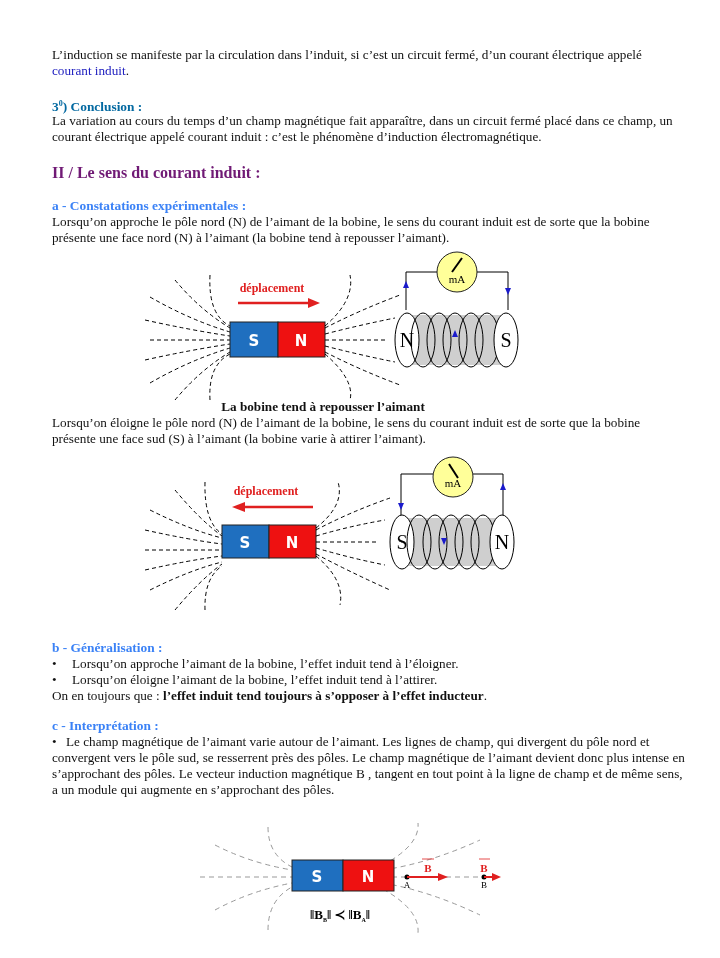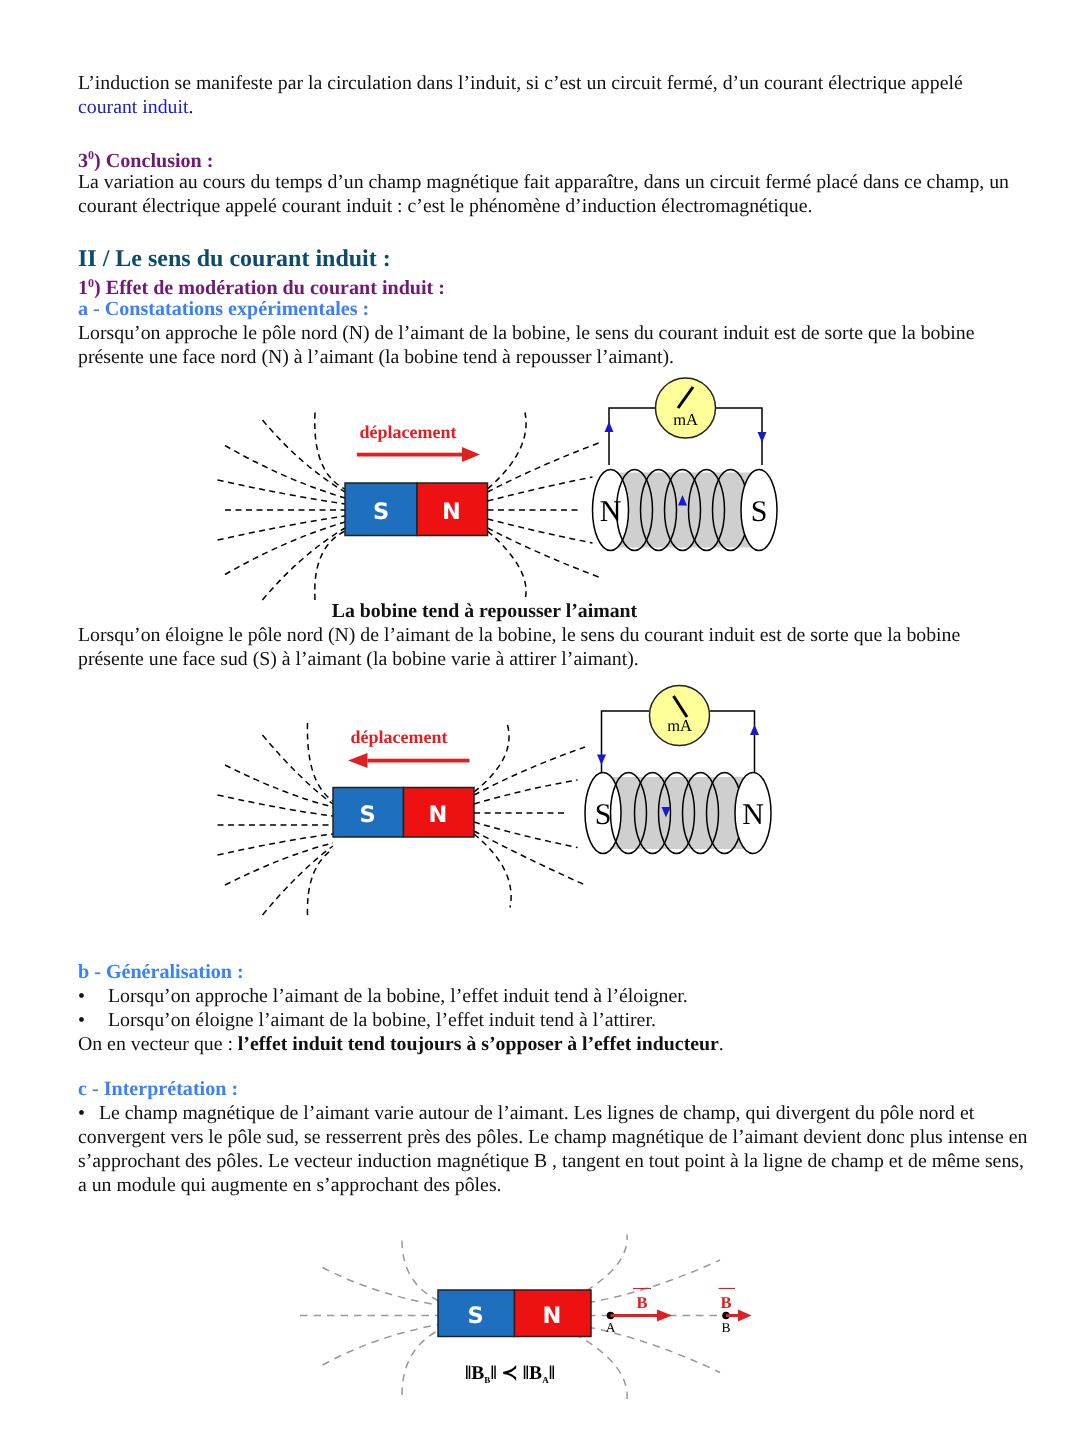--- a/index.html
+++ b/index.html
@@ -1,22 +1,22 @@
 <!DOCTYPE html>
 <html><head>
 <meta charset="utf-8">
 <style>
   html, body { margin: 0; padding: 0; background: #ffffff; }
   body { width: 720px; height: 958px; position: relative; overflow: hidden;
          font-family: "Liberation Serif", serif; color: #111; }
   .page { position: absolute; left: 0; top: 0; width: 720px; height: 958px; }
   .p { position: absolute; left: 52px; width: 630px; font-size: 13.2px; line-height: 16px; margin: 0; }
   .blue-link { color: #2020c0; }
-  .h-green { position: absolute; left: 52px; font-size: 13.4px; font-weight: bold; color: #701a75; margin: 0; line-height: 16px; }
-  .h-red { position: absolute; left: 52px; font-size: 16px; font-weight: bold; color: #0c4a6e; margin: 0; line-height: 18px; }
+  .h-green { position: absolute; left: 52px; font-size: 13.4px; font-weight: bold; color: #0369a1; margin: 0; line-height: 16px; }
+  .h-red { position: absolute; left: 52px; font-size: 16px; font-weight: bold; color: #701a75; margin: 0; line-height: 18px; }
   .h-blue { position: absolute; left: 52px; font-size: 13.4px; font-weight: bold; color: #3b82f6; margin: 0; line-height: 16px; }
   sup { font-size: 8px; vertical-align: 5px; }
   .caption { position: absolute; left: 0; width: 646px; text-align: center; font-weight: bold; font-size: 13.2px; line-height: 16px; }
   .bullet { position: absolute; left: 52px; width: 640px; font-size: 13.2px; line-height: 16px; }
   .bullet .dot { display: inline-block; width: 20px; }
   svg { position: absolute; overflow: visible; }
   .fig-text { font-family: "Liberation Serif", serif; }
   .magnet-text { font-family: "DejaVu Sans", sans-serif; font-weight: bold; }
 </style>
 </head>
@@ -27,23 +27,20 @@
   <p class="p" style="top:47px;">
     <span>L’induction se manifeste par la circulation dans l’induit, si c’est un circuit fermé, d’un courant électrique appelé </span><span class="blue-link">courant induit</span><span>.</span>
   </p>
 
   <div class="h-green" style="top:96px;">
     <span>3</span><sup>0</sup><span>) Conclusion :</span>
   </div>
   <p class="p" style="top:113px;">La variation au cours du temps d’un champ magnétique fait apparaître, dans un circuit fermé placé dans ce champ, un courant électrique appelé courant induit : c’est le phénomène d’induction électromagnétique.</p>
 
   <div class="h-red" style="top:164px;">II / Le sens du courant induit :</div>
-  <div class="h-green" style="top:181px;">
-    <span>1</span><sup>0</sup><span>) Effet de modération du courant induit :</span>
-  </div>
   <div class="h-blue" style="top:198px;">a - Constatations expérimentales :</div>
   <p class="p" style="top:214px;">Lorsqu’on approche le pôle nord (N) de l’aimant de la bobine, le sens du courant induit est de sorte que la bobine présente une face nord (N) à l’aimant (la bobine tend à repousser l’aimant).</p>
 
   <svg style="left:130px;top:240px;" width="400" height="160" viewBox="0 0 400 160">
     <defs>
       <marker id="ah" viewBox="0 0 10 10" refX="5" refY="5" markerWidth="5" markerHeight="5" orient="auto">
         <path d="M0,0 L10,5 L0,10" fill="none" stroke="#000" stroke-width="1.5"></path>
       </marker>
     </defs>
 
@@ -152,21 +149,21 @@
     <text class="fig-text" x="272" y="99" font-size="20" text-anchor="middle">S</text>
     <text class="fig-text" x="372" y="99" font-size="20" text-anchor="middle">N</text>
     <polygon points="311,88 317,88 314,95" fill="#1a1acc"></polygon>
   </svg>
 
 
   <div class="h-blue" style="top:640px;">b - Généralisation :</div>
   <div class="bullet" style="top:672px;"><span class="dot">•</span><span>Lorsqu’on éloigne l’aimant de la bobine, l’effet induit tend à l’attirer.</span></div>
   <div class="bullet" style="top:656px;"><span class="dot">•</span><span>Lorsqu’on approche l’aimant de la bobine, l’effet induit tend à l’éloigner.</span></div>
   <p class="p" style="top:688px;">
-    <span>On en vecteur que : </span><b>l’effet induit tend toujours à s’opposer à l’effet inducteur</b><span>.</span>
+    <span>On en toujours que : </span><b>l’effet induit tend toujours à s’opposer à l’effet inducteur</b><span>.</span>
   </p>
 
   <div class="h-blue" style="top:718px;">c - Interprétation :</div>
   <p class="p" style="top:734px; width:636px;">
     <span style="display:inline-block;width:14px;">•</span><span>Le champ magnétique de l’aimant varie autour de l’aimant. Les lignes de champ, qui divergent du pôle nord et convergent vers le pôle sud, se resserrent près des pôles. Le champ magnétique de l’aimant devient donc plus intense en s’approchant des pôles. Le vecteur induction magnétique B , tangent en tout point à la ligne de champ et de même sens, a un module qui augmente en s’approchant des pôles.</span>
   </p>
 
   <svg style="left:200px;top:815px;" width="320" height="120" viewBox="0 0 320 120">
     <g fill="none" stroke="#999" stroke-width="1" stroke-dasharray="5,4">
       <path d="M0,62 L92,62"></path>

